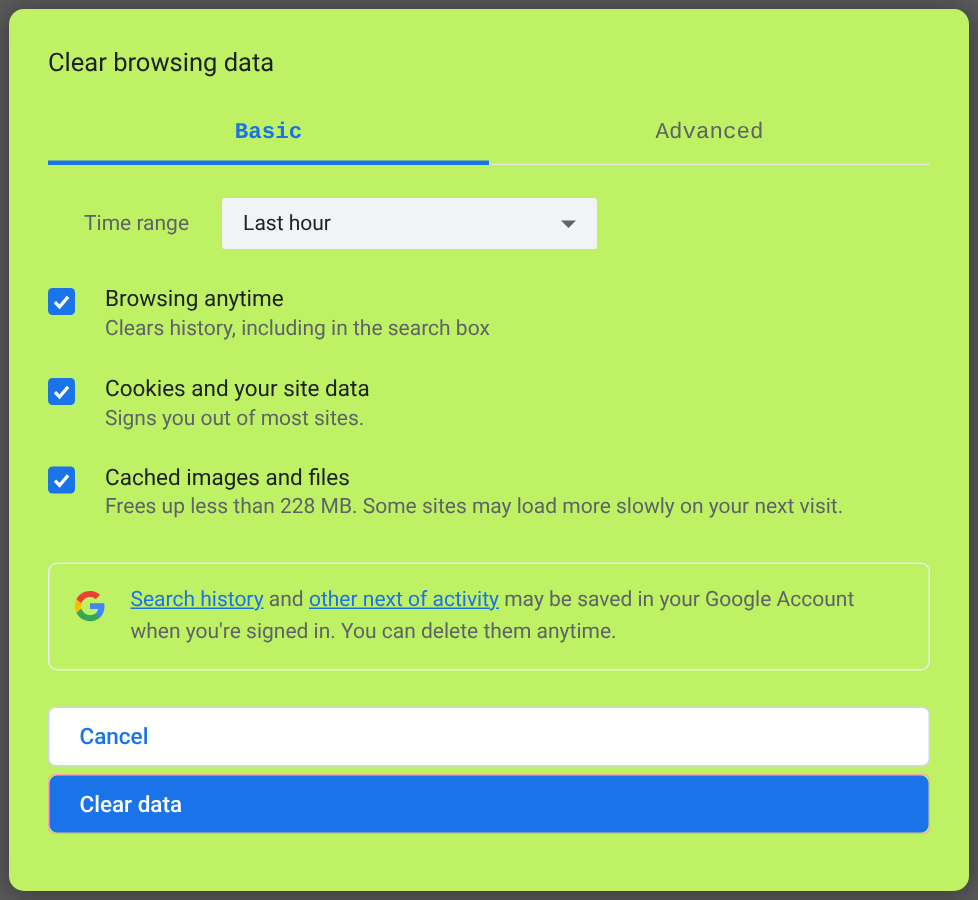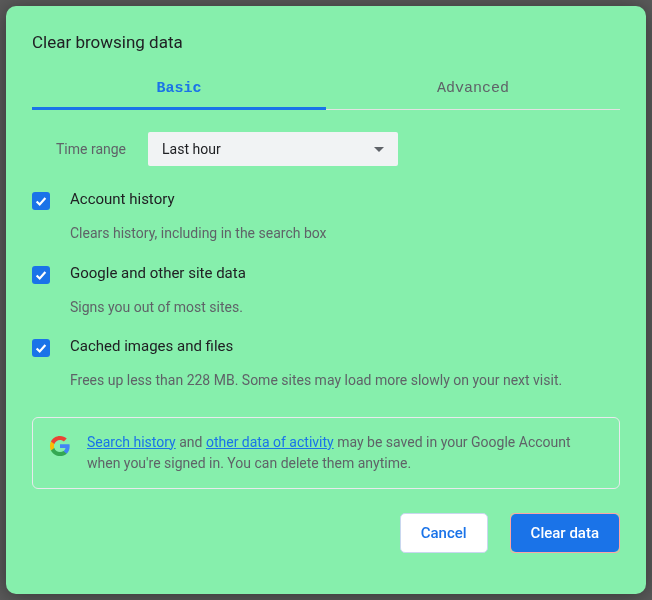--- a/index.html
+++ b/index.html
@@ -11,21 +11,21 @@
     font-family: "Segoe UI", Roboto, Arial, sans-serif;
     position: relative;
     overflow: hidden;
   }
   .modal {
     position: absolute;
     top: 6px;
     left: 6px;
     right: 6px;
     bottom: 6px;
-    background: #86efac;
+    background: #bef264;
     border-radius: 10px;
     box-shadow: 0 2px 20px rgba(0,0,0,0.4);
     padding: 24px 26px 20px 26px;
     display: flex;
     flex-direction: column;
   }
   .dialog-title {
     font-size: 17px;
     color: #202124;
     margin: 2px 0 18px 0;
@@ -103,21 +103,21 @@
     flex-shrink: 0;
     margin-top: 2px;
     display: flex;
     align-items: center;
     justify-content: center;
     cursor: pointer;
   }
   .checkbox svg { width: 14px; height: 14px; stroke: #fff; stroke-width: 2.5; fill: none; }
   .opt-text { display: flex; flex-direction: column; }
   .opt-title { font-size: 15px; color: #202124; }
-  .opt-sub { font-size: 14px; color: #5f6368; margin-top: 16px; line-height: 1.4; }
+  .opt-sub { font-size: 14px; color: #5f6368; margin-top: 2px; line-height: 1.4; }
   .info-box {
     margin-top: 26px;
     border: 1px solid #e8eaed;
     border-radius: 6px;
     padding: 14px 16px;
     display: flex;
     align-items: flex-start;
     gap: 16px;
     font-size: 14px;
     color: #5f6368;
@@ -129,22 +129,23 @@
     margin-top: 3px;
   }
   .info-box a {
     color: #1a73e8;
     text-decoration: underline;
     cursor: pointer;
   }
   .buttons {
     display: flex;
     justify-content: flex-end;
-    gap: 22px;
+    gap: 5px;
     margin-top: 24px;
+    flex-direction: column;
   }
   .btn {
     height: 40px;
     padding: 0 20px;
     font-size: 15px;
     border-radius: 5px;
     cursor: pointer;
     display: flex;
     align-items: center;
   }
@@ -189,33 +190,33 @@
 
   <div class="options">
 
     <div class="opt">
       <div class="checkbox">
         <svg viewBox="0 0 16 16">
             <polyline points="3,8.5 6.5,12 13,4.5"></polyline>
           </svg>
       </div>
       <div class="opt-text">
-        <span class="opt-title">Account history</span>
+        <span class="opt-title">Browsing anytime</span>
         <span class="opt-sub">Clears history, including in the search box</span>
       </div>
     </div>
 
     <div class="opt">
       <div class="checkbox">
         <svg viewBox="0 0 16 16">
             <polyline points="3,8.5 6.5,12 13,4.5"></polyline>
           </svg>
       </div>
       <div class="opt-text">
-        <span class="opt-title">Google and other site data</span>
+        <span class="opt-title">Cookies and your site data</span>
         <span class="opt-sub">Signs you out of most sites.</span>
       </div>
     </div>
 
     <div class="opt">
       <div class="checkbox">
         <svg viewBox="0 0 16 16">
             <polyline points="3,8.5 6.5,12 13,4.5"></polyline>
           </svg>
       </div>
@@ -228,21 +229,21 @@
   </div>
 
   <div class="info-box">
     <svg class="google-g" viewBox="0 0 48 48">
       <path fill="#4285F4" d="M45.1 24.5c0-1.6-.1-3.1-.4-4.5H24v8.5h11.9c-.5 2.8-2.1 5.2-4.4 6.8v5.6h7.1c4.2-3.9 6.5-9.6 6.5-16.4z"></path>
       <path fill="#34A853" d="M24 46c5.9 0 10.9-2 14.6-5.3l-7.1-5.6c-2 1.3-4.5 2.1-7.5 2.1-5.8 0-10.6-3.9-12.4-9.1H4.3v5.7C8 41.4 15.4 46 24 46z"></path>
       <path fill="#FBBC05" d="M11.6 28.1c-.5-1.3-.7-2.7-.7-4.1s.3-2.8.7-4.1v-5.7H4.3C2.8 17.3 2 20.6 2 24s.8 6.7 2.3 9.8l7.3-5.7z"></path>
       <path fill="#EA4335" d="M24 10.8c3.2 0 6.1 1.1 8.4 3.3l6.3-6.3C34.9 4.1 29.9 2 24 2 15.4 2 8 6.6 4.3 14.2l7.3 5.7c1.8-5.2 6.6-9.1 12.4-9.1z"></path>
     </svg>
     <div>
-      <a>Search history</a><span> and </span><a>other data of activity</a><span> may be saved in your Google Account when you're signed in. You can delete them anytime.</span>
+      <a>Search history</a><span> and </span><a>other next of activity</a><span> may be saved in your Google Account when you're signed in. You can delete them anytime.</span>
     </div>
   </div>
 
   <div class="buttons">
     <div class="btn btn-cancel">Cancel</div>
     <div class="btn-primary-wrap">
       <div class="btn btn-primary">Clear data</div>
     </div>
   </div>
 

